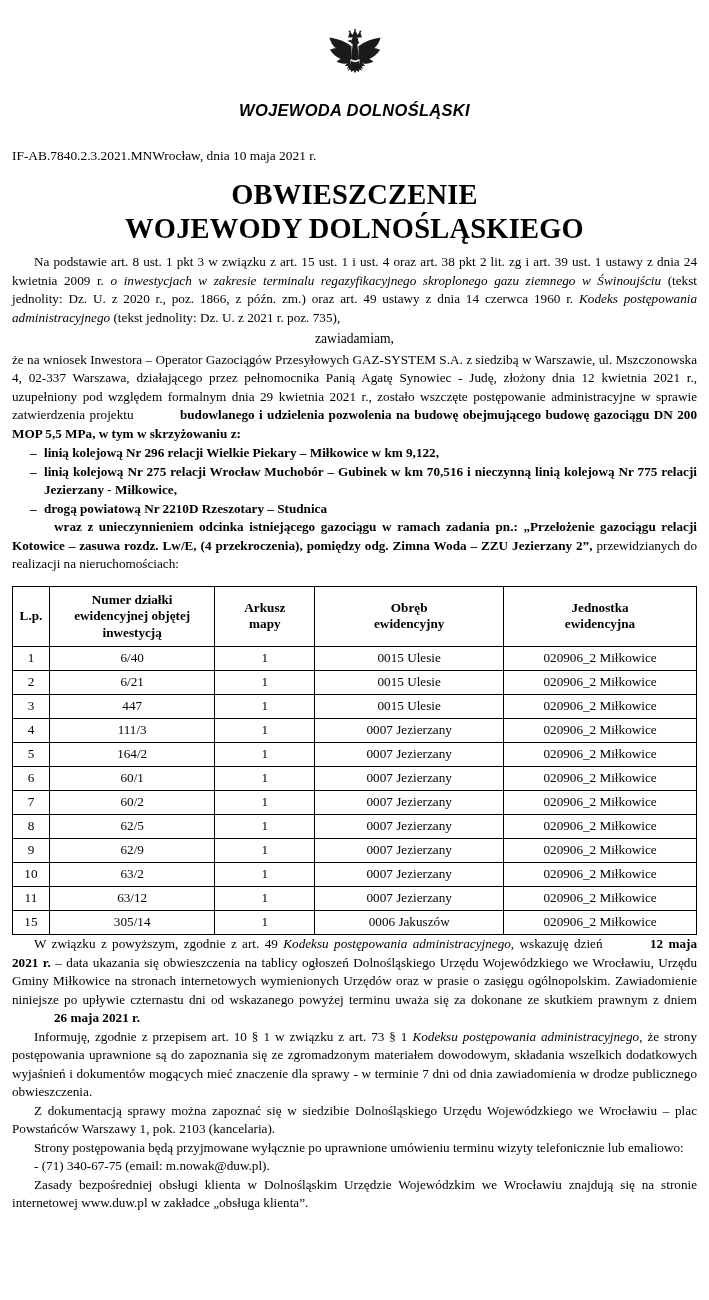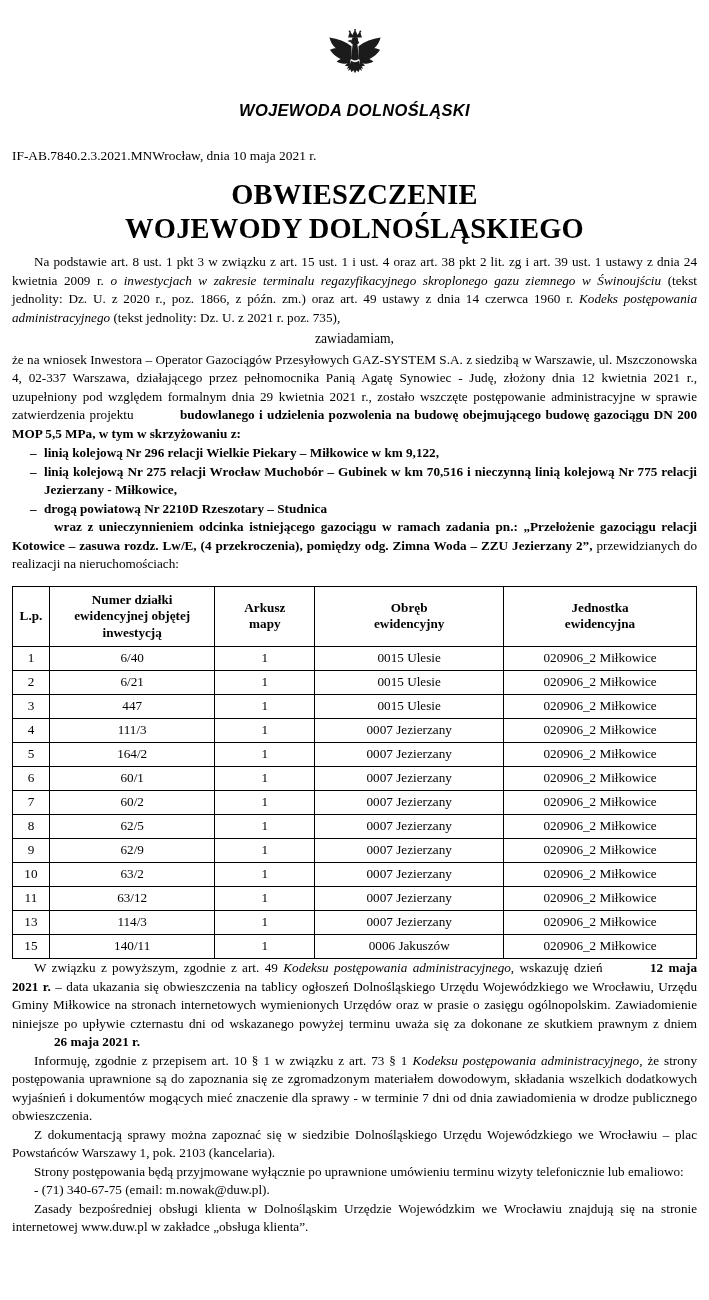--- a/index.html
+++ b/index.html
@@ -244,29 +244,22 @@
           <td>020906_2 Miłkowice</td>
         </tr>
         <tr>
           <td>11</td>
           <td>63/12</td>
           <td>1</td>
           <td>0007 Jezierzany</td>
           <td>020906_2 Miłkowice</td>
         </tr>
         <tr>
-          <td>13</td>
-          <td>114/3</td>
-          <td>1</td>
-          <td>0007 Jezierzany</td>
-          <td>020906_2 Miłkowice</td>
-        </tr>
-        <tr>
           <td>15</td>
-          <td>140/11</td>
+          <td>305/14</td>
           <td>1</td>
           <td>0006 Jakuszów</td>
           <td>020906_2 Miłkowice</td>
         </tr>
       </tbody>
   </table>
 
   <p class="body indent after-table"><span class="">W związku z powyższym, zgodnie z art. 49 </span><span class=" seg-i">Kodeksu postępowania administracyjnego</span><span class="">, wskazuję dzień </span><span class=" seg-b">12 maja 2021 r.</span><span class=""> – data ukazania się obwieszczenia na tablicy ogłoszeń Dolnośląskiego Urzędu Wojewódzkiego we Wrocławiu, Urzędu Gminy Miłkowice na stronach internetowych wymienionych Urzędów oraz w prasie o zasięgu ogólnopolskim. Zawiadomienie niniejsze po upływie czternastu dni od wskazanego powyżej terminu uważa się za dokonane ze skutkiem prawnym z dniem </span><span class=" seg-b">26 maja 2021 r.</span></p>
   <p class="body indent gap-top"><span class="">Informuję, zgodnie z przepisem art. 10 § 1 w związku z art. 73 § 1 </span><span class=" seg-i">Kodeksu postępowania administracyjnego</span><span class="">, że strony postępowania uprawnione są do zapoznania się ze zgromadzonym materiałem dowodowym, składania wszelkich dodatkowych wyjaśnień i dokumentów mogących mieć znaczenie dla sprawy - w terminie 7 dni od dnia zawiadomienia w drodze publicznego obwieszczenia.</span></p>
   <p class="body indent"><span class="">Z dokumentacją sprawy można zapoznać się w siedzibie Dolnośląskiego Urzędu Wojewódzkiego we Wrocławiu – plac Powstańców Warszawy 1, pok. 2103 (kancelaria).</span></p>

